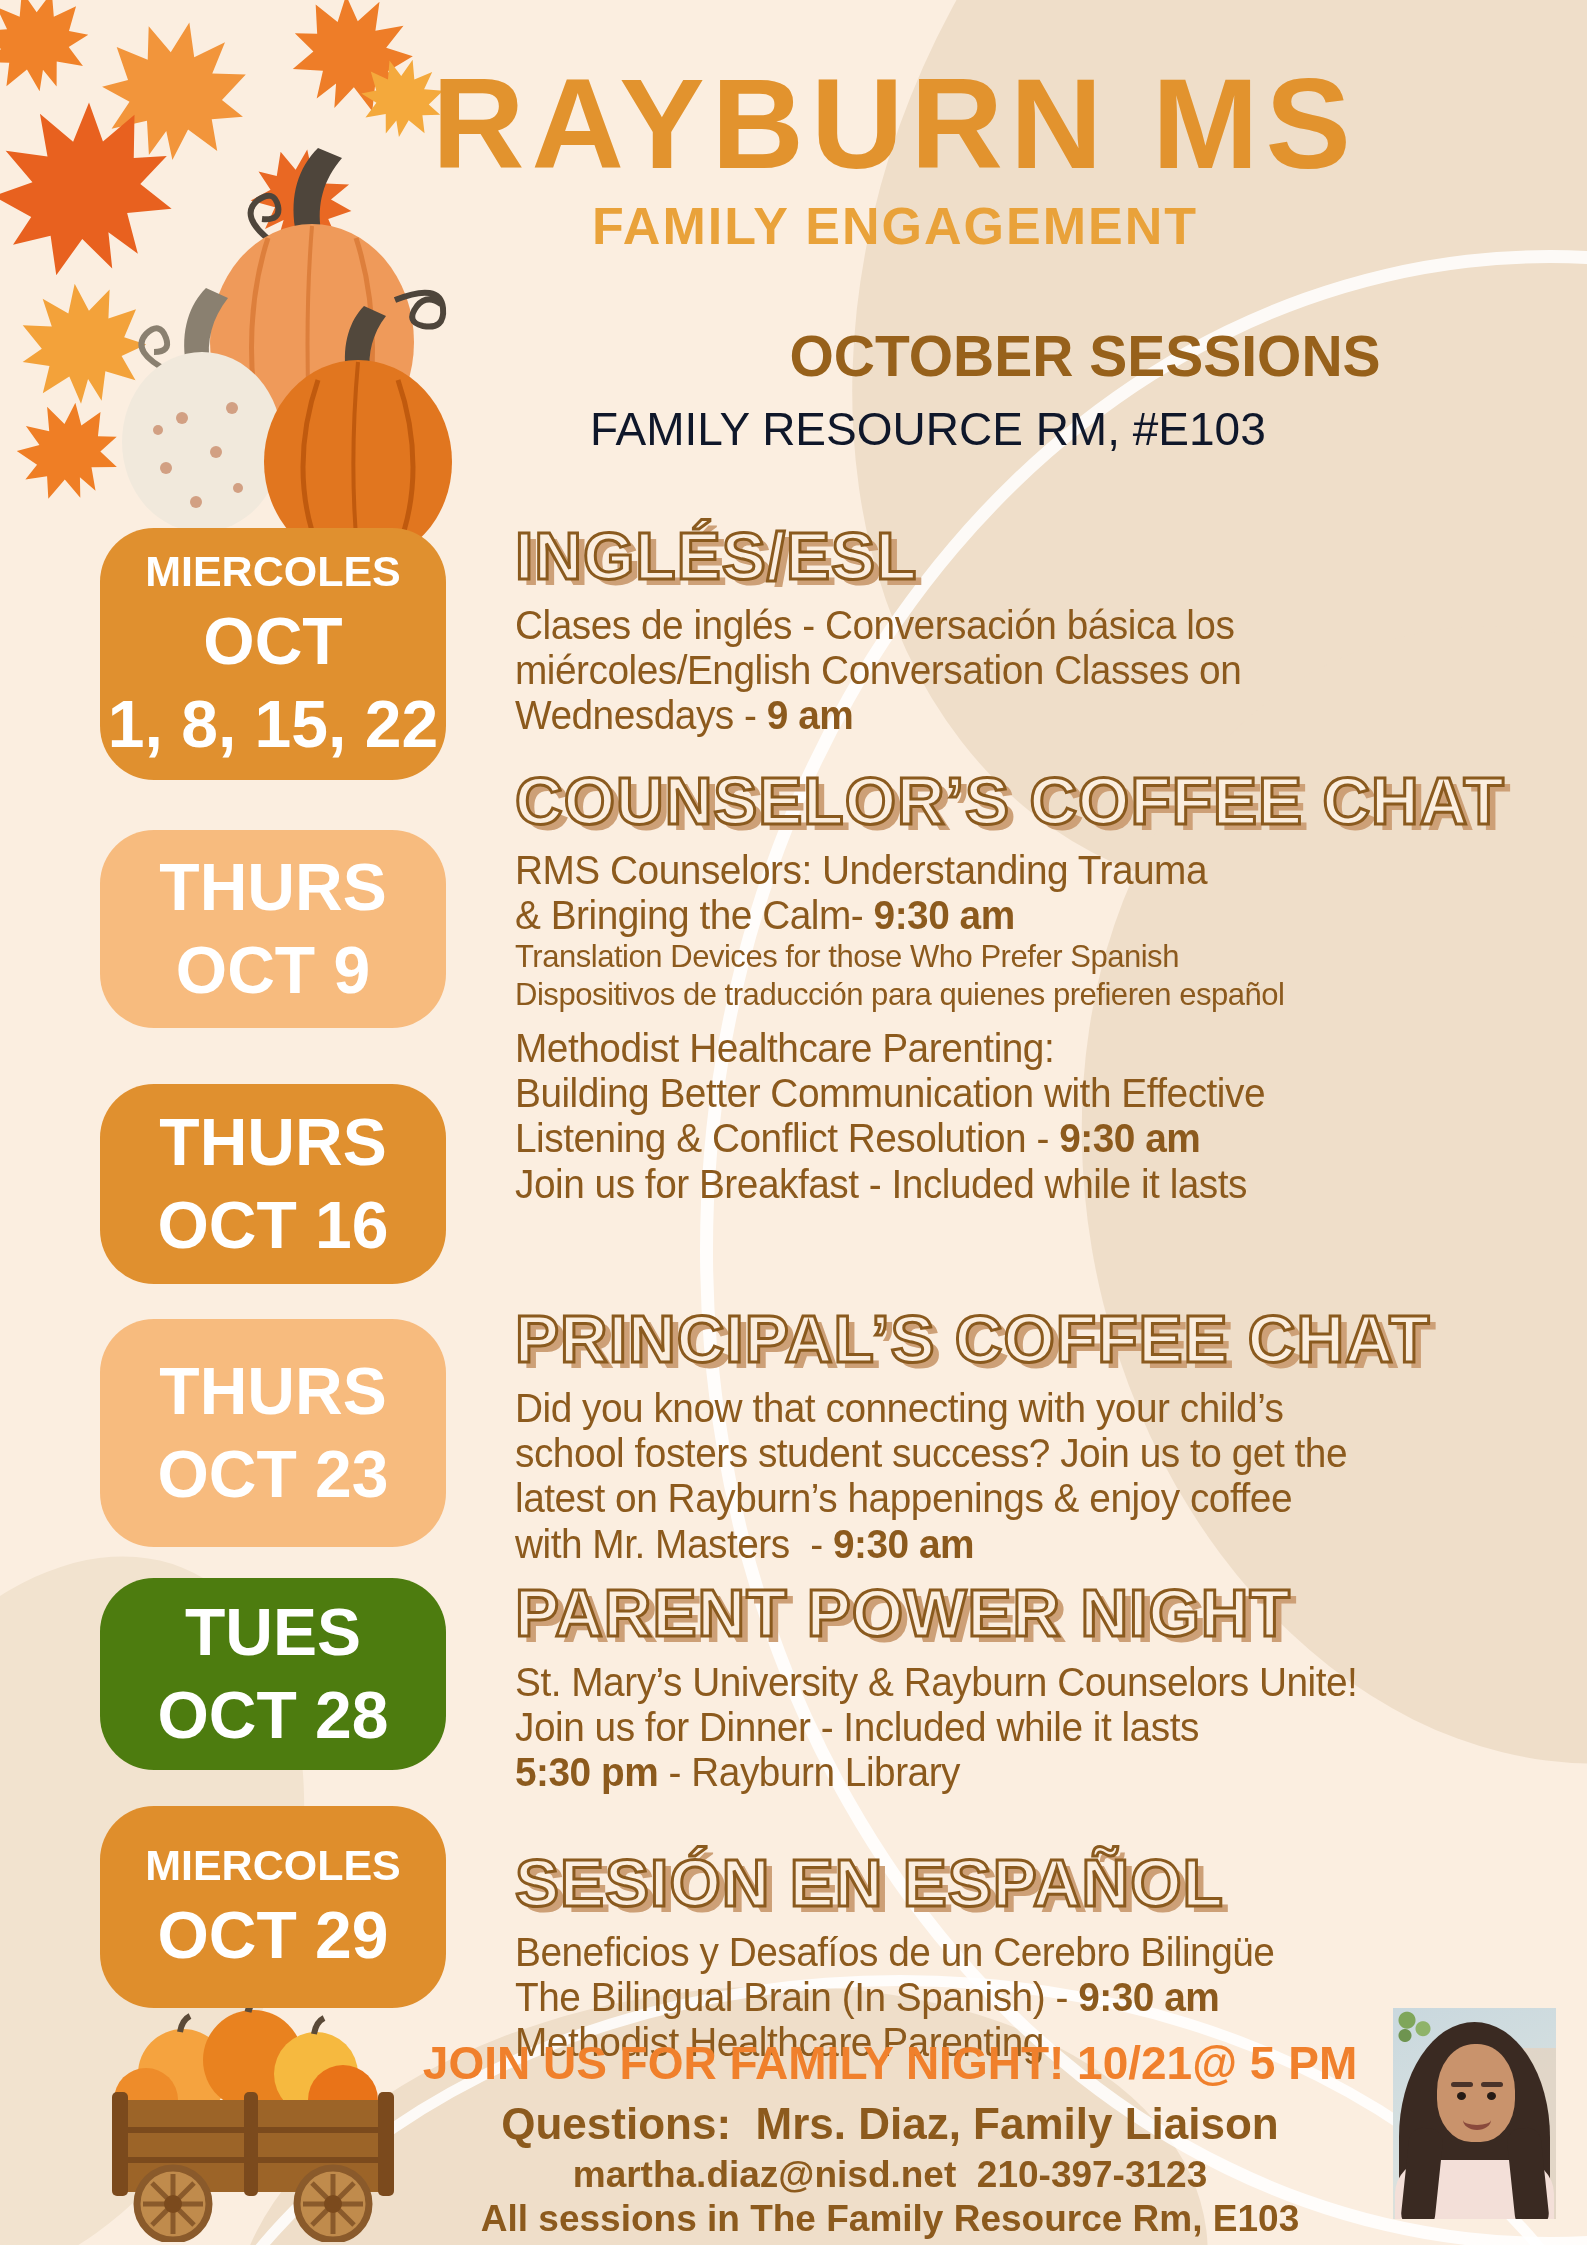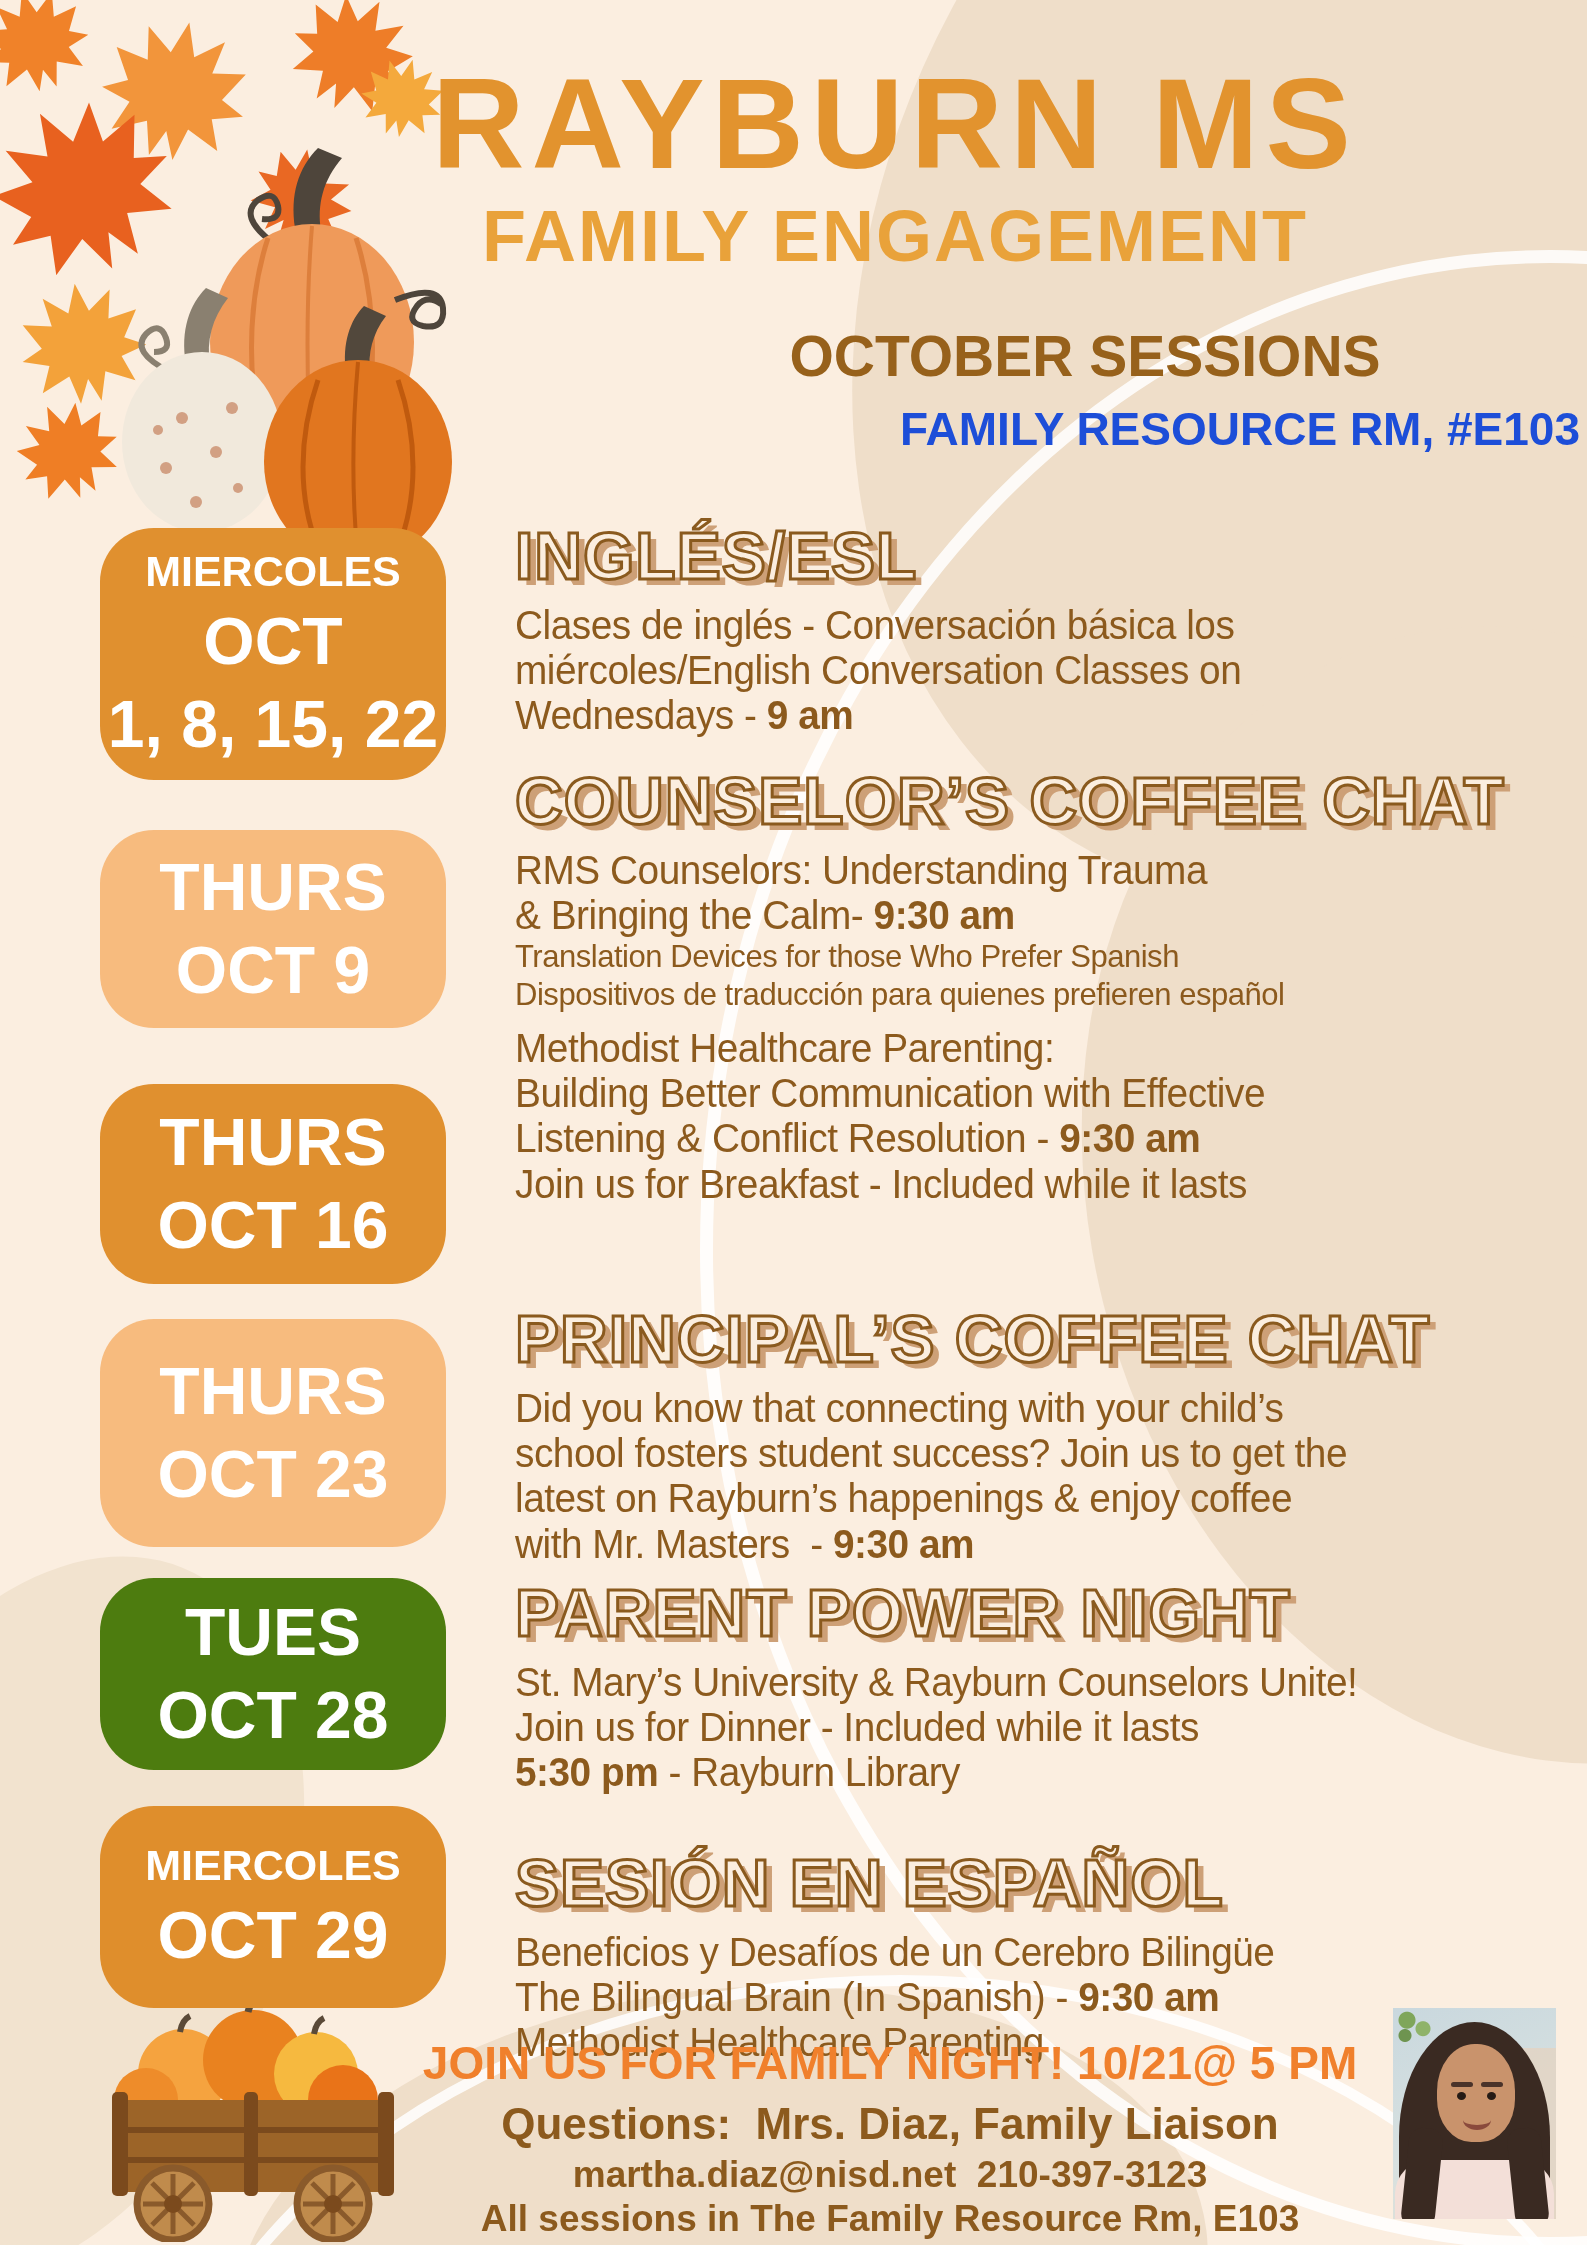--- a/index.html
+++ b/index.html
@@ -13,25 +13,25 @@
   .blob-b{left:1090px;top:620px;width:900px;height:1150px;transform:rotate(-14deg);}
   .blob-c{left:-200px;top:1540px;width:480px;height:760px;transform:rotate(22deg);background:#F2E3CF;}
   .blob-d{left:230px;top:1990px;width:980px;height:600px;transform:rotate(-7deg);background:#EFDEC9;}
   .arc{position:absolute;border-radius:50%;border:13px solid rgba(255,255,255,.85);box-sizing:border-box;z-index:0;background:transparent;}
   .arc1{left:700px;top:250px;width:1700px;height:2000px;}
   .arc2{left:140px;top:1975px;width:1520px;height:1150px;border-width:11px;}
   
   .title{position:absolute;z-index:2;top:60px;left:230px;width:1330px;text-align:center;
     font-size:128px;font-weight:bold;letter-spacing:7px;color:#E2932E;white-space:pre;line-height:1;}
   .subtitle{position:absolute;z-index:2;top:200px;left:230px;width:1330px;text-align:center;
-    font-size:72px;font-weight:bold;letter-spacing:2px;color:#E9A23A;white-space:pre;line-height:1;}
+    font-size:52px;font-weight:bold;letter-spacing:2px;color:#E9A23A;white-space:pre;line-height:1;}
   .sessions-title{position:absolute;z-index:2;top:328px;left:590px;width:990px;text-align:center;
     font-size:57px;font-weight:bold;color:#97611B;white-space:pre;line-height:1;}
-  .room{position:absolute;z-index:2;top:406px;left:590px;width:990px;text-align:right;
-    font-size:46px;font-weight:bold;color:#1d4ed8;white-space:pre;line-height:1;}
+  .room{position:absolute;z-index:2;top:406px;left:590px;width:990px;text-align:left;
+    font-size:46px;font-weight:normal;color:#0f172a;white-space:pre;line-height:1;}
   
   .badges{position:absolute;z-index:2;left:100px;top:0;width:346px;height:2245px;}
   .badge{position:absolute;left:0;width:100%;border-radius:54px;color:#FFFFFF;
     display:flex;flex-direction:column;align-items:center;justify-content:center;
     font-weight:bold;text-align:center;gap:10px;}
   .badge:nth-child(1){top:528px;height:252px;background:#E0902F;}
   .badge:nth-child(2){top:830px;height:198px;background:#F7BB7E;}
   .badge:nth-child(3){top:1084px;height:200px;background:#E0902F;}
   .badge:nth-child(4){top:1319px;height:228px;background:#F7BB7E;}
   .badge:nth-child(5){top:1578px;height:192px;background:#4d7c0f;}

